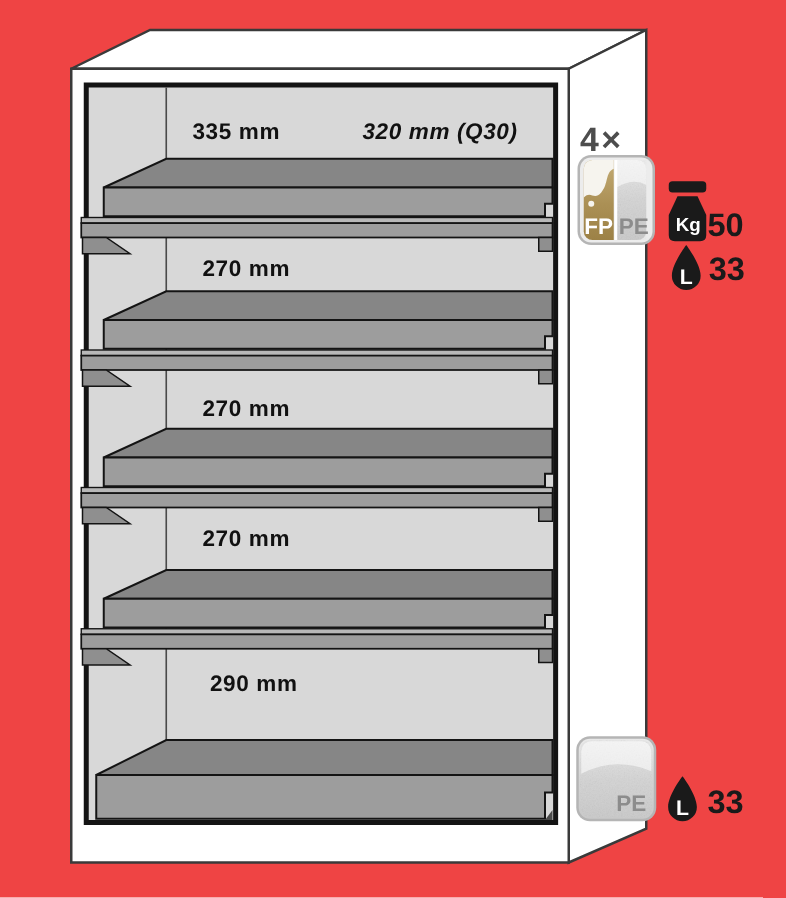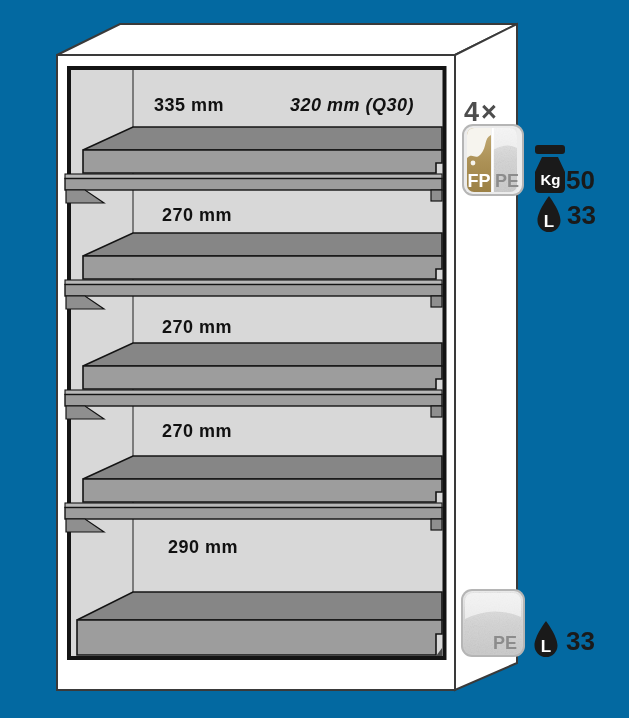--- a/index.html
+++ b/index.html
@@ -1,16 +1,16 @@
 <!DOCTYPE html>
 <html><head>
 <meta charset="utf-8">
 <style>
   html,body{margin:0;padding:0;background:#ffffff;}
-  .stage{position:relative;width:629px;height:718px;background:#0369a1;overflow:hidden;
+  .stage{position:relative;width:629px;height:718px;background:#ef4444;overflow:hidden;
          font-family:"Liberation Sans", sans-serif;}
   svg{display:block;}
   .dim{font-family:"Liberation Sans",sans-serif;font-weight:bold;font-size:18px;
        fill:#111;letter-spacing:0.5px;}
   .dim-italic{font-style:italic;}
   .qty{font-family:"Liberation Sans",sans-serif;font-weight:bold;font-size:27px;
        fill:#4d4d4d;letter-spacing:2px;}
   .capval{font-family:"Liberation Sans",sans-serif;font-weight:bold;font-size:26px;fill:#1a1a1a;}
   .icontext{font-family:"Liberation Sans",sans-serif;font-weight:bold;fill:#ffffff;}
   .badgetext{font-family:"Liberation Sans",sans-serif;font-weight:bold;font-size:18px;}

